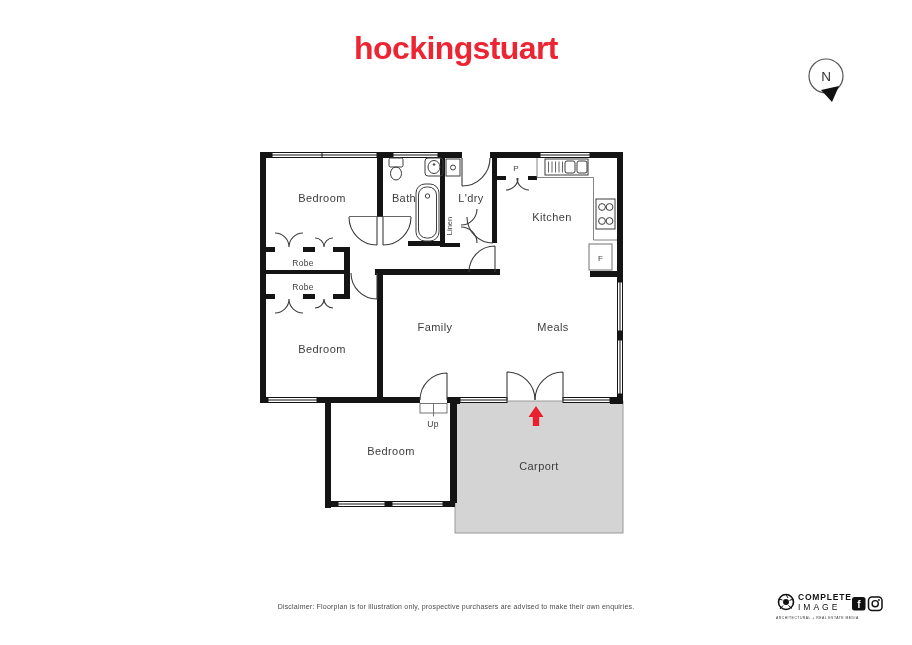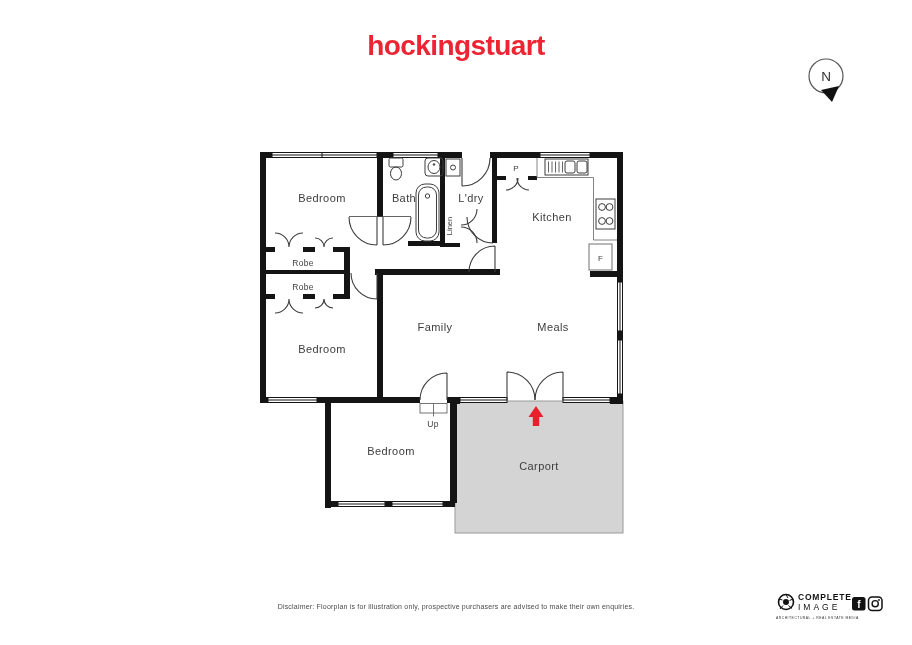--- a/index.html
+++ b/index.html
@@ -2,21 +2,21 @@
 <html><head>
 <meta charset="utf-8">
 <style>
   html,body{margin:0;padding:0;}
   body{
     width:912px;height:645px;position:relative;background:#ffffff;
     font-family:"Liberation Sans",sans-serif;overflow:hidden;
   }
   .brand{
     position:absolute;top:32px;left:0;width:912px;text-align:center;
-    font-size:28px;font-weight:700;letter-spacing:-0.6px;line-height:1;
+    font-size:32px;font-weight:700;letter-spacing:-0.6px;line-height:1;
   }
   .plan-svg{position:absolute;left:0;top:0;}
   .disclaimer{
     position:absolute;top:603px;left:0;width:912px;text-align:center;
     font-size:7px;color:#4a4a4a;letter-spacing:0.2px;
   }
   .credit-svg{position:absolute;left:772px;top:590px;}
   svg text{font-family:"Liberation Sans",sans-serif;}
   .room-label{font-size:11px;fill:#3c3c3c;letter-spacing:0.4px;}
   .small-label{font-size:8.5px;fill:#3c3c3c;letter-spacing:0.3px;}

